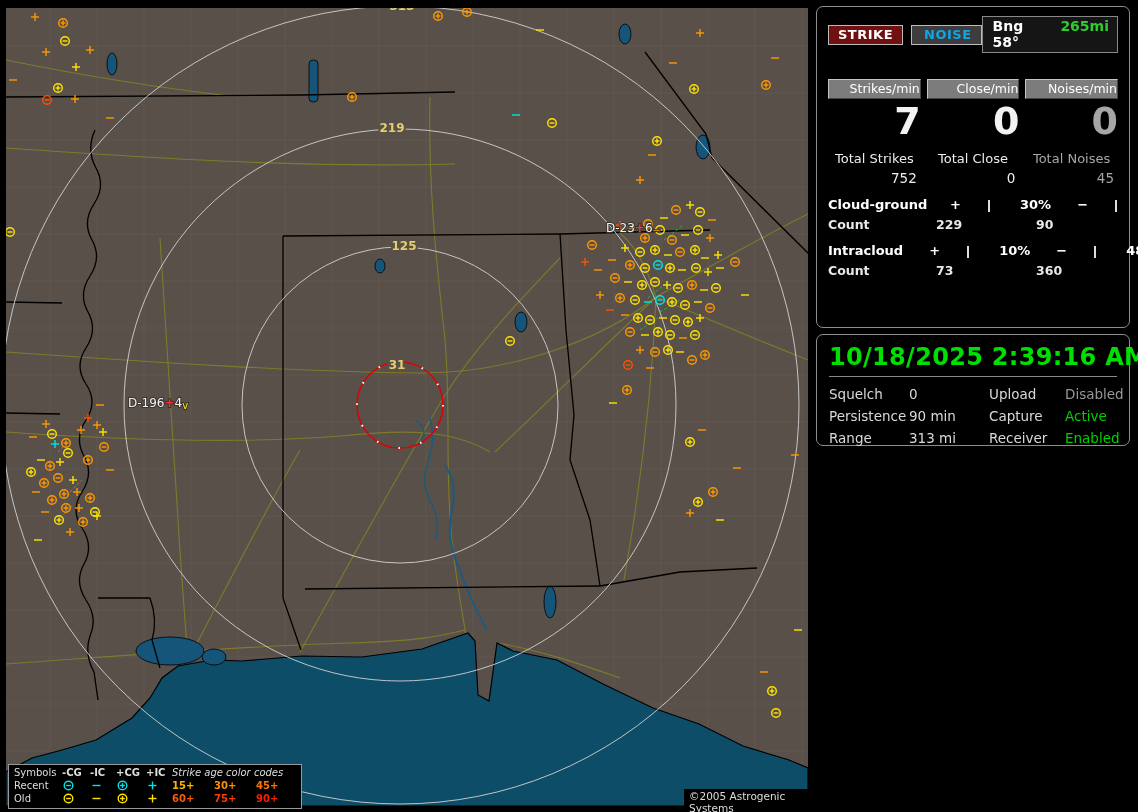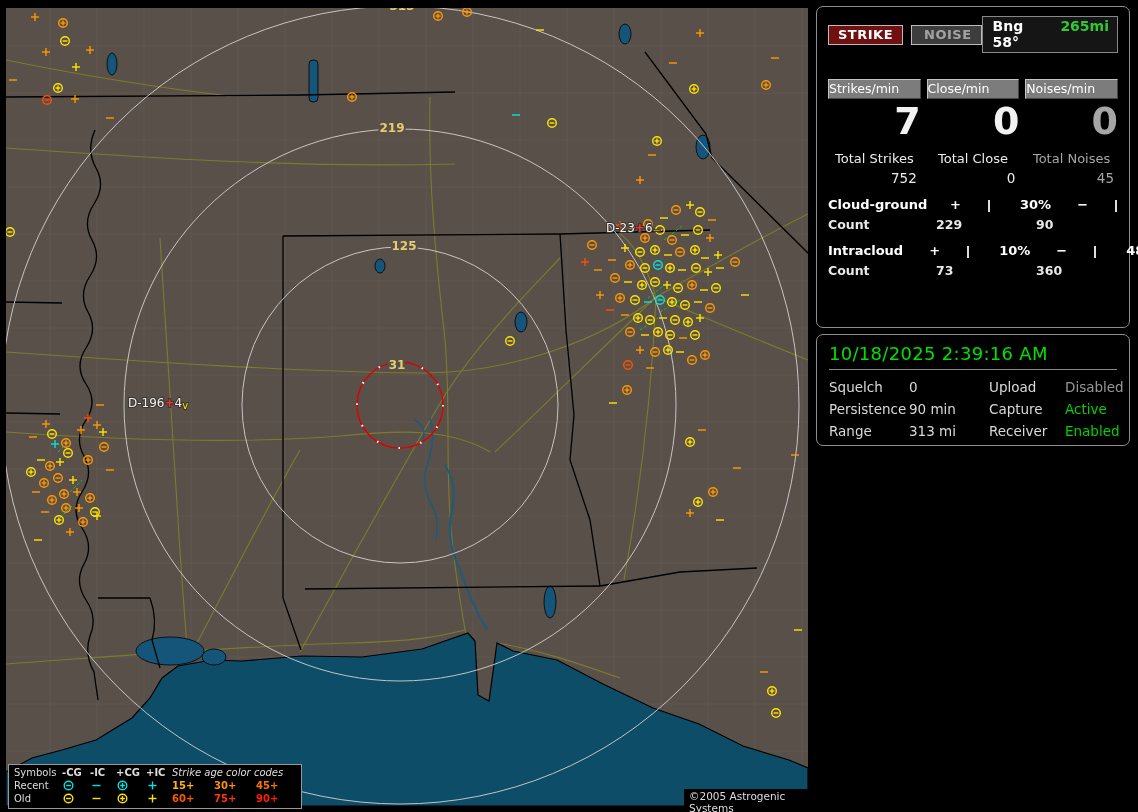--- a/index.html
+++ b/index.html
@@ -23,46 +23,46 @@
   .rpanel{position:absolute;left:814px;top:0;width:324px;height:812px;}
   .pbox{position:absolute;left:2px;width:314px;background:#000;border:1px solid #8d8d8d;
         border-radius:7px;box-sizing:border-box;}
   .box1{top:6px;height:322px;padding:9px 11px;}
   .box2{top:334px;height:112px;padding:8px 12px;}
   .box3{top:452px;height:354px;padding:12px 12px;}
   .btnrow{display:flex;align-items:center;}
   .btn{border:1px solid #bbb;font-weight:bold;font-size:13px;padding:1px 9px 2px 9px;
        letter-spacing:.5px;cursor:default;}
   .btn.strike{background:#701010;color:#fff;}
-  .btn.noise{background:#3d3d3d;color:#a3a3a3;margin-left:8px;padding-left:12px;}
+  .btn.noise{background:#3d3d3d;color:#0ea5e9;margin-left:8px;padding-left:12px;}
   .bng{margin-left:auto;background:#151515;border:1px solid #888;display:flex;
        font-weight:bold;font-size:14px;padding:1px 8px 2px 10px;min-width:110px;}
   .bng .b{color:#fff;}
   .bng .d{color:#2ecc2e;margin-left:auto;padding-left:12px;}
   .meters{display:flex;justify-content:space-between;margin-top:26px;}
   .meter{width:32%;text-align:right;}
   .meter .mbtn{display:block;background:#7c7c7c;color:#fff;border:1px solid #444;
        border-top-color:#c5c5c5;border-left-color:#c5c5c5;font-size:12.5px;
-       text-align:left;padding:1px 0 2px 0;}
+       text-align:right;padding:1px 0 2px 0;}
   .meter .rate{font-size:38px;font-weight:bold;color:#f2f2f2;line-height:1.1;margin-top:2px;}
   .meter .tlabel{font-size:13px;color:#ececec;margin-top:8px;text-align:center;white-space:nowrap;}
   .meter .total{font-size:13.5px;color:#ececec;margin-top:4px;padding-right:4px;}
   .meter.dim .rate,.meter.dim .tlabel,.meter.dim .total{color:#a6a6a6;}
   .dist-title{margin-top:24px;color:#c8c8c8;font-size:13px;border-bottom:1px solid #999;
               padding-bottom:4px;}
   .drow{display:flex;align-items:flex-end;margin-top:11px;color:#fff;font-size:13px;font-weight:bold;gap:26px;}
   .dlabel{width:96px;white-space:nowrap;}
   .sign{width:10px;text-align:center;}
   .bar{width:52px;height:10px;border:1px solid #ddd;background:#000;margin:0 2px;}
   .fill{height:100%;}
   .pct{width:34px;padding-left:2px;}
   .crow{display:flex;margin-top:5px;font-size:12.5px;font-weight:bold;color:#e8e8e8;}
   .crow .clabel{width:96px;}
   .crow .c1{margin-left:12px;width:100px;}
-  .date{color:#00e000;font-weight:normal;font-size:18px;letter-spacing:.3px;white-space:nowrap;}
+  .date{color:#00e000;font-weight:bold;font-size:24px;letter-spacing:.3px;white-space:nowrap;}
   .box2 hr{border:0;border-top:1px solid #888;margin:5px 0 9px 0;}
   .grid4{display:grid;grid-template-columns:80px 80px 76px 1fr;row-gap:6px;
          font-size:13.5px;color:#d9d9d9;}
   .box3 .grid4{row-gap:9px;color:#c9c9c9;}
 </style>
 </head>
 <body>
 
 <div class="stage">
 

